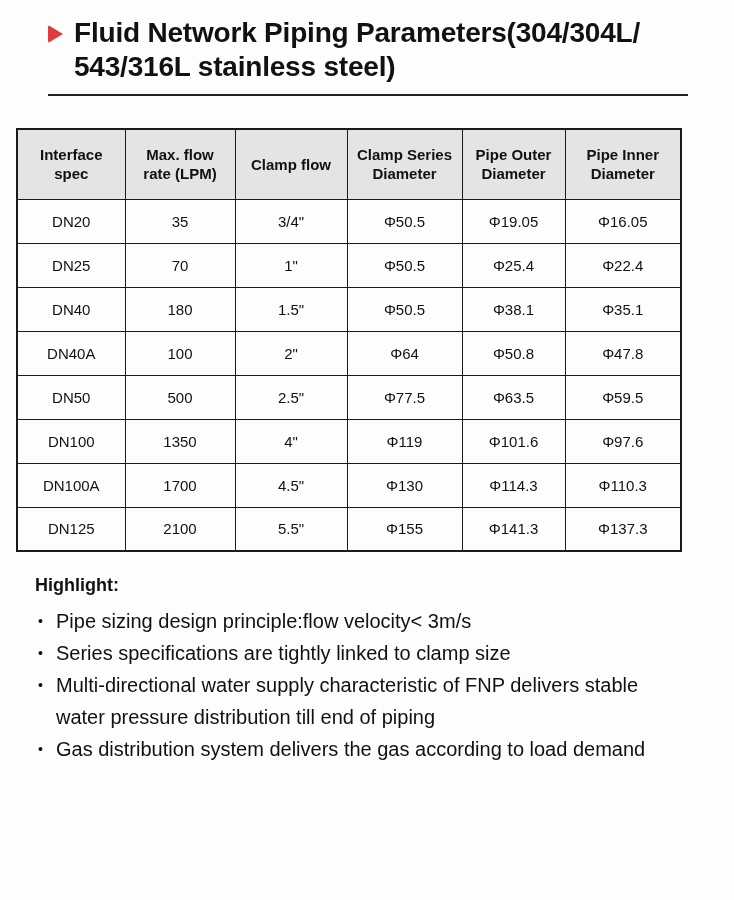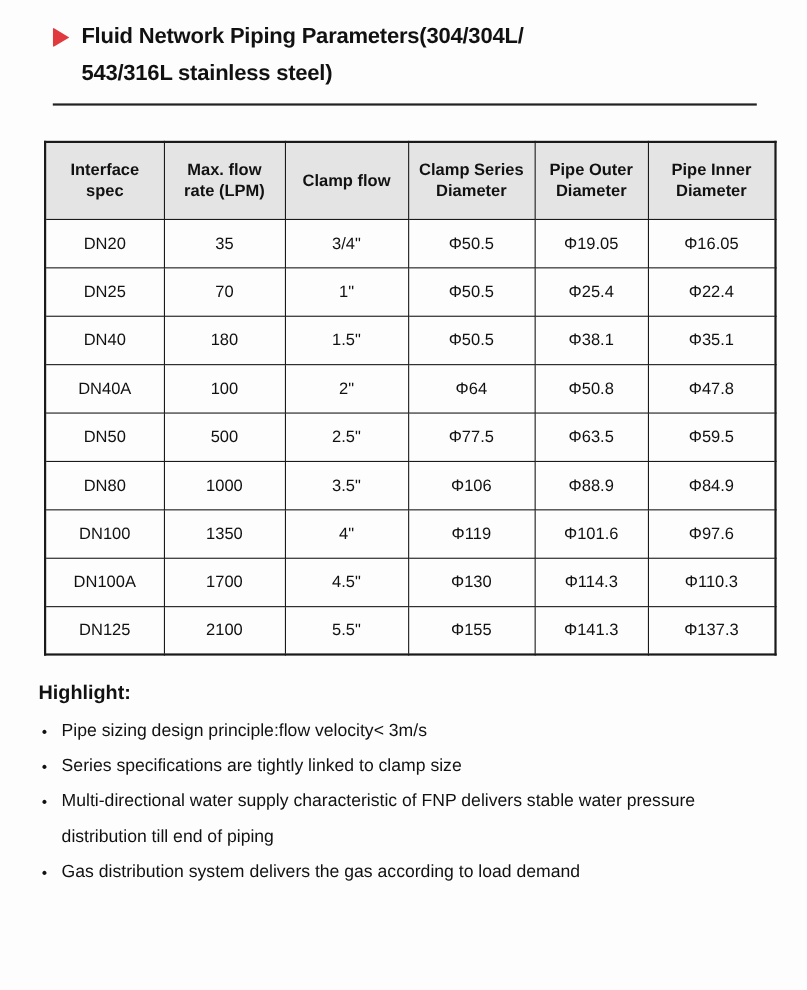--- a/index.html
+++ b/index.html
@@ -21,31 +21,31 @@
     padding:16px 10px 0 48px;gap:11px;
   }
   .tri{
     width:0;height:0;flex:0 0 auto;margin-top:9px;
     border-left:15px solid var(--accent-red);
     border-top:9px solid transparent;
     border-bottom:9px solid transparent;
     border-radius:2px;
   }
   h1{
-    margin:0;font-size:20px;line-height:34px;font-weight:bold;
+    margin:0;font-size:28px;line-height:34px;font-weight:bold;
     letter-spacing:-0.2px;
   }
   .title-rule{
     height:2px;background:#222;
     margin:10px 46px 0 48px;
   }
   
   table{
     border-collapse:collapse;table-layout:fixed;
-    margin:32px 40px 0 40px;width:664px;
+    margin:32px 40px 0 16px;width:664px;
     border:2px solid var(--border);
   }
   col.c1{width:108px}col.c2{width:110px}col.c3{width:112px}
   col.c4{width:115px}col.c5{width:103px}col.c6{width:116px}
   th,td{
     border:1px solid var(--border);
     text-align:center;vertical-align:middle;
     padding:2px 8px;
   }
   th{
@@ -61,21 +61,21 @@
     margin:22px 30px 0 35px;
   }
   .highlight h2{
     margin:0 0 9px 0;font-size:18px;font-weight:bold;line-height:22px;
   }
   .highlight ul{
     list-style:none;margin:0;padding:0;max-width:645px;
   }
   .highlight li{
     position:relative;padding-left:21px;
-    font-size:16px;line-height:32px;font-weight:normal;
+    font-size:20px;line-height:32px;font-weight:normal;
   }
   .highlight li::before{
     content:"\2022";
     position:absolute;left:3px;top:0;
     font-size:14px;
   }
 </style>
 </head>
 <body>
 
@@ -144,28 +144,20 @@
       </tr>
       <tr>
         <td>DN50</td>
         <td>500</td>
         <td>2.5"</td>
         <td>Φ77.5</td>
         <td>Φ63.5</td>
         <td>Φ59.5</td>
       </tr>
       <tr>
-        <td>DN80</td>
-        <td>1000</td>
-        <td>3.5"</td>
-        <td>Φ106</td>
-        <td>Φ88.9</td>
-        <td>Φ84.9</td>
-      </tr>
-      <tr>
         <td>DN100</td>
         <td>1350</td>
         <td>4"</td>
         <td>Φ119</td>
         <td>Φ101.6</td>
         <td>Φ97.6</td>
       </tr>
       <tr>
         <td>DN100A</td>
         <td>1700</td>

